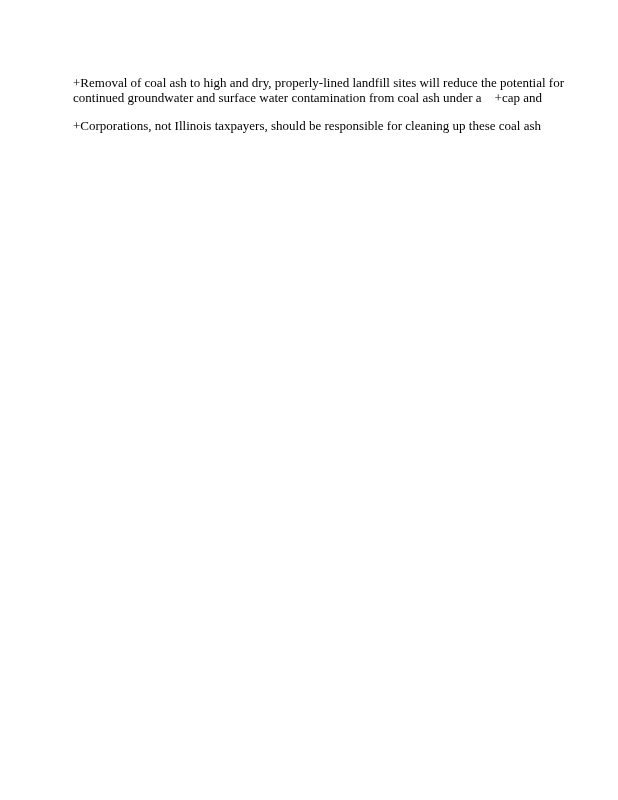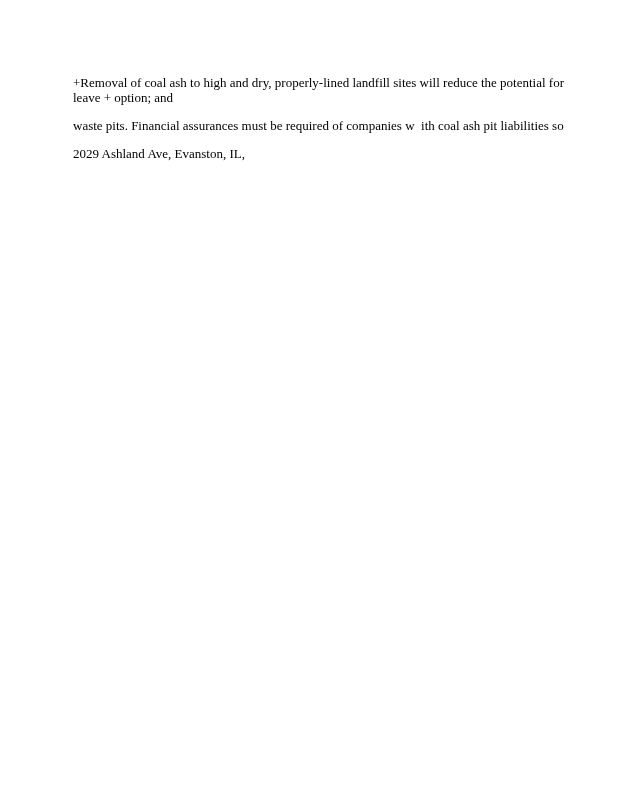--- a/index.html
+++ b/index.html
@@ -34,26 +34,25 @@
   }
 </style>
 </head>
 <body>
 
 <div class="page">
   <div class="content">
 
     <p class="para">
       <span class="line">+Removal of coal ash to high and dry, properly-lined landfill sites will reduce the potential for</span>
-      <span class="line">leave + option; and</span>
+      <span class="line">continued groundwater and surface water contamination from coal ash under a    +cap and</span>
     </p>
 
     <p class="para">
-      <span class="line">waste pits. Financial assurances must be required of companies w  ith coal ash pit liabilities so</span>
+      <span class="line">+Corporations, not Illinois taxpayers, should be responsible for cleaning up these coal ash</span>
     </p>
 
 
     <p class="para">
-      <span class="line">2029 Ashland Ave, Evanston, IL,</span>
     </p>
 
   </div>
 </div>
 
 </body></html>

